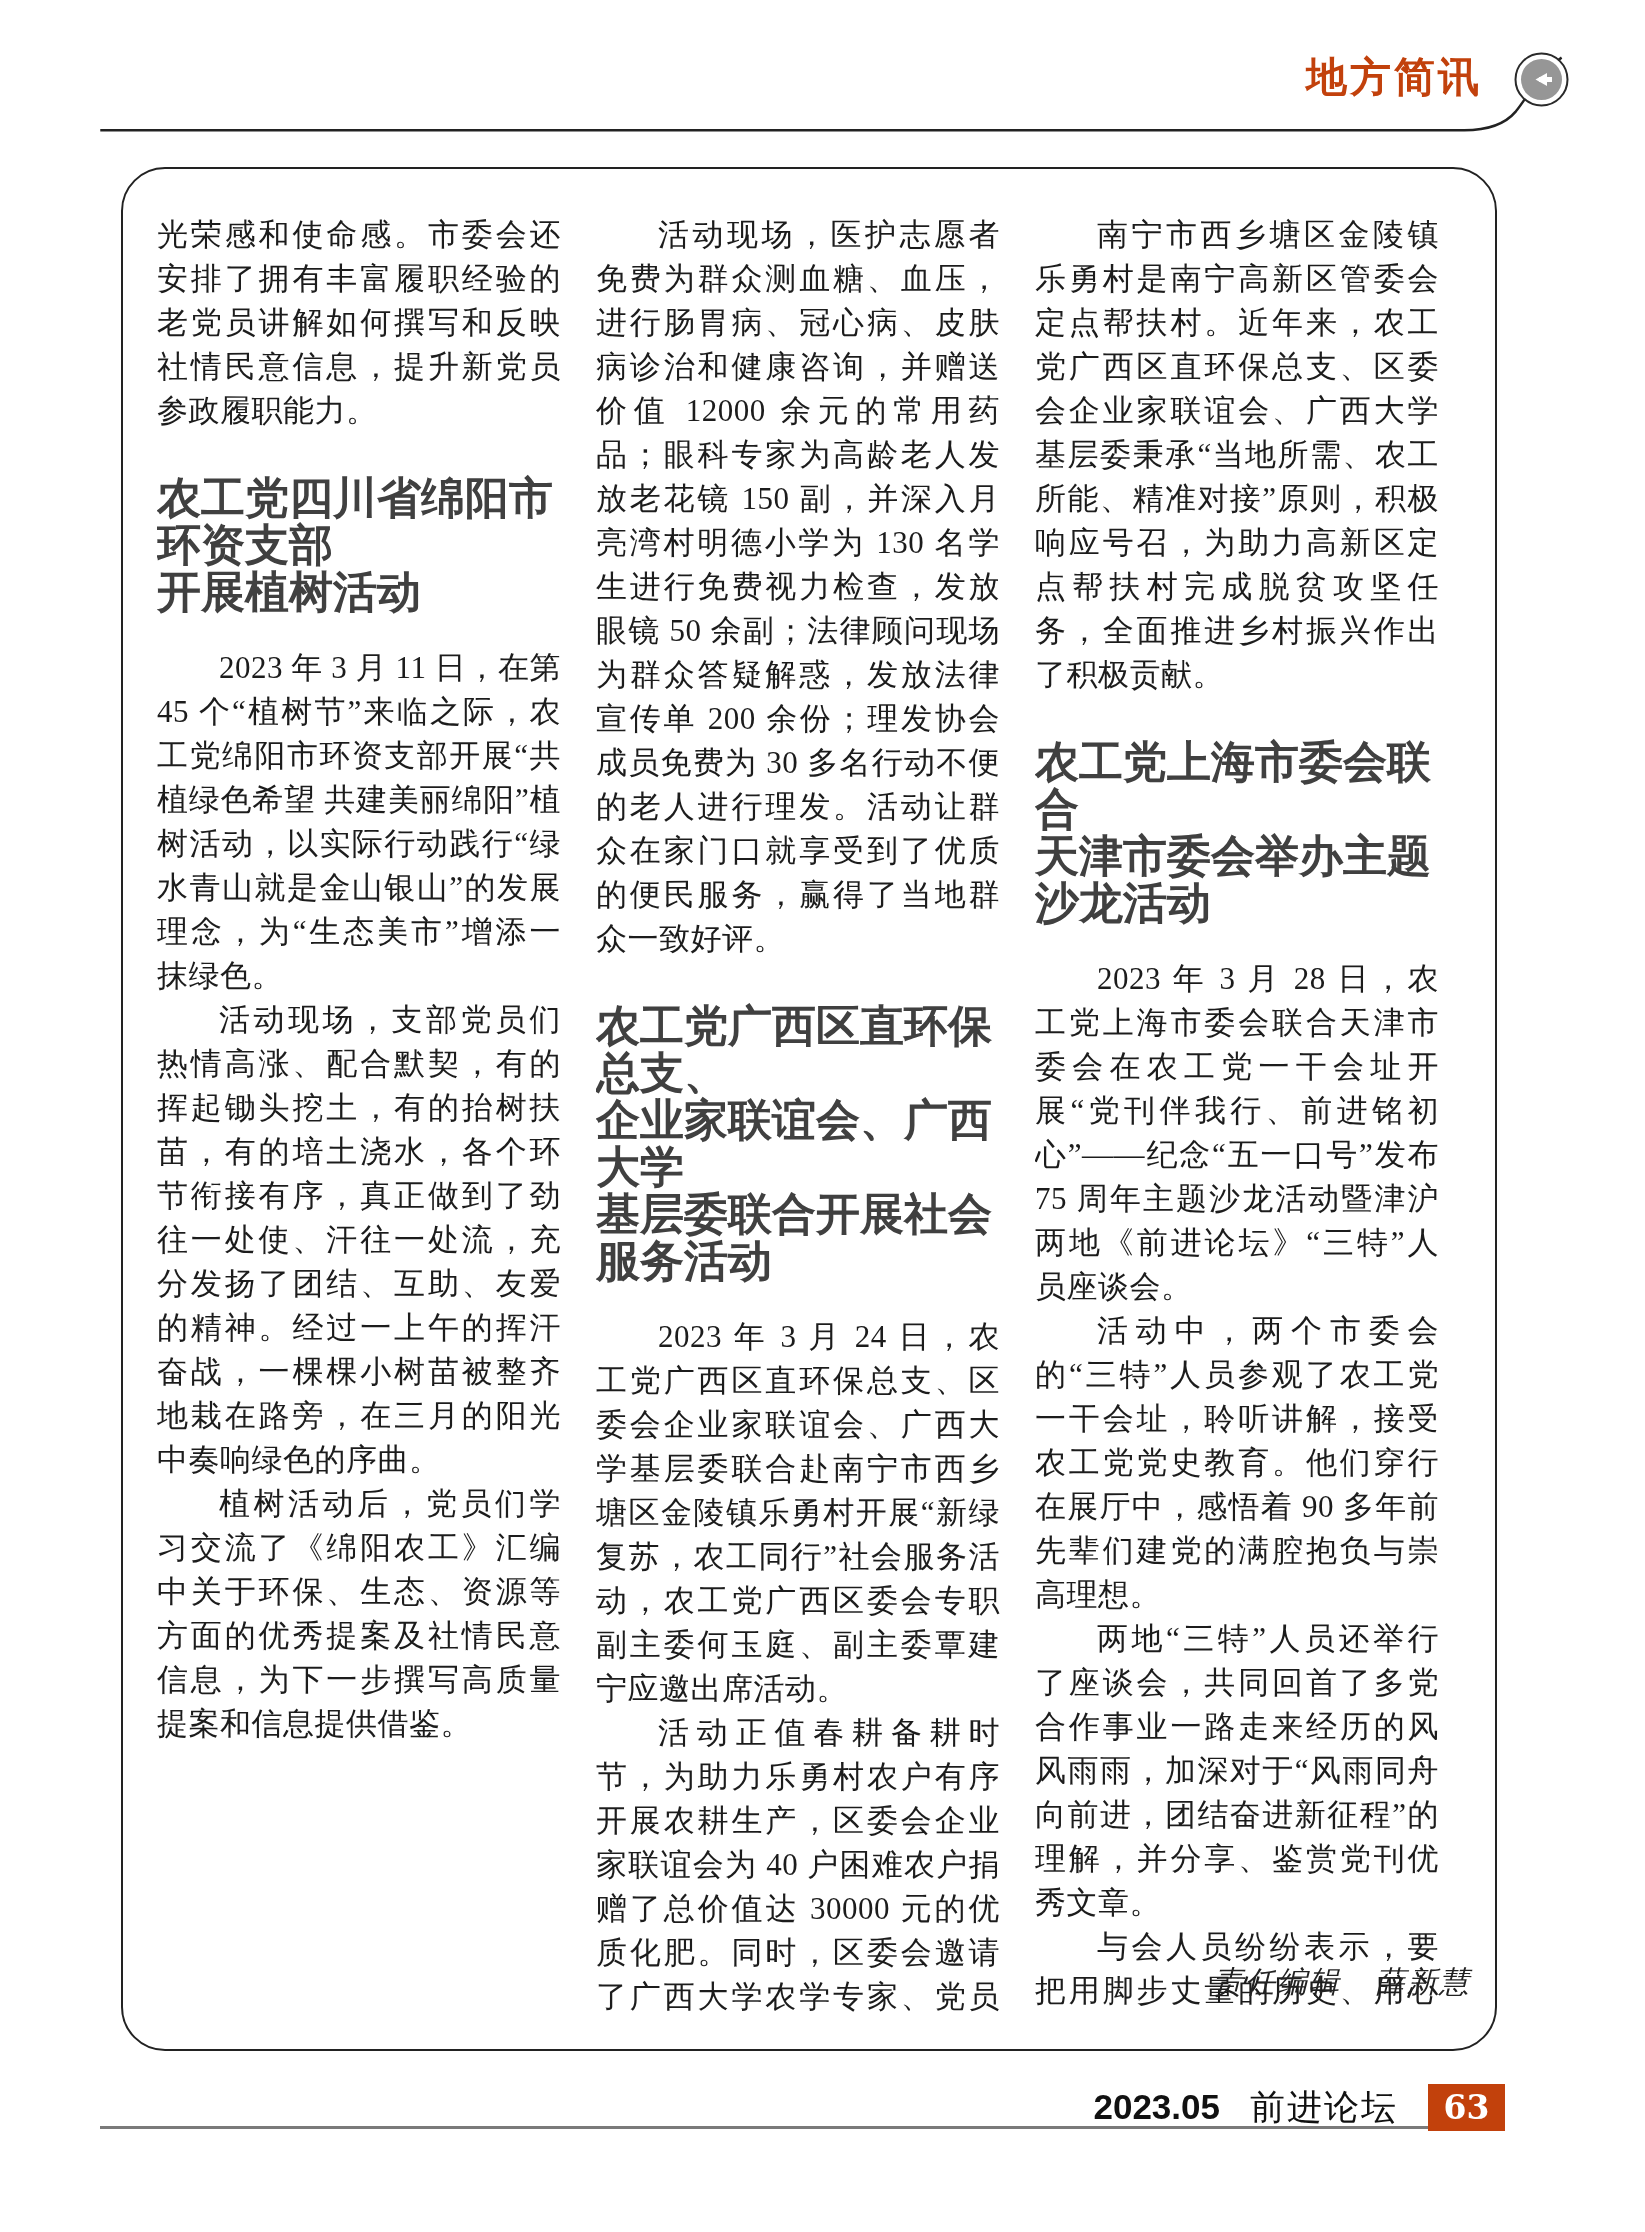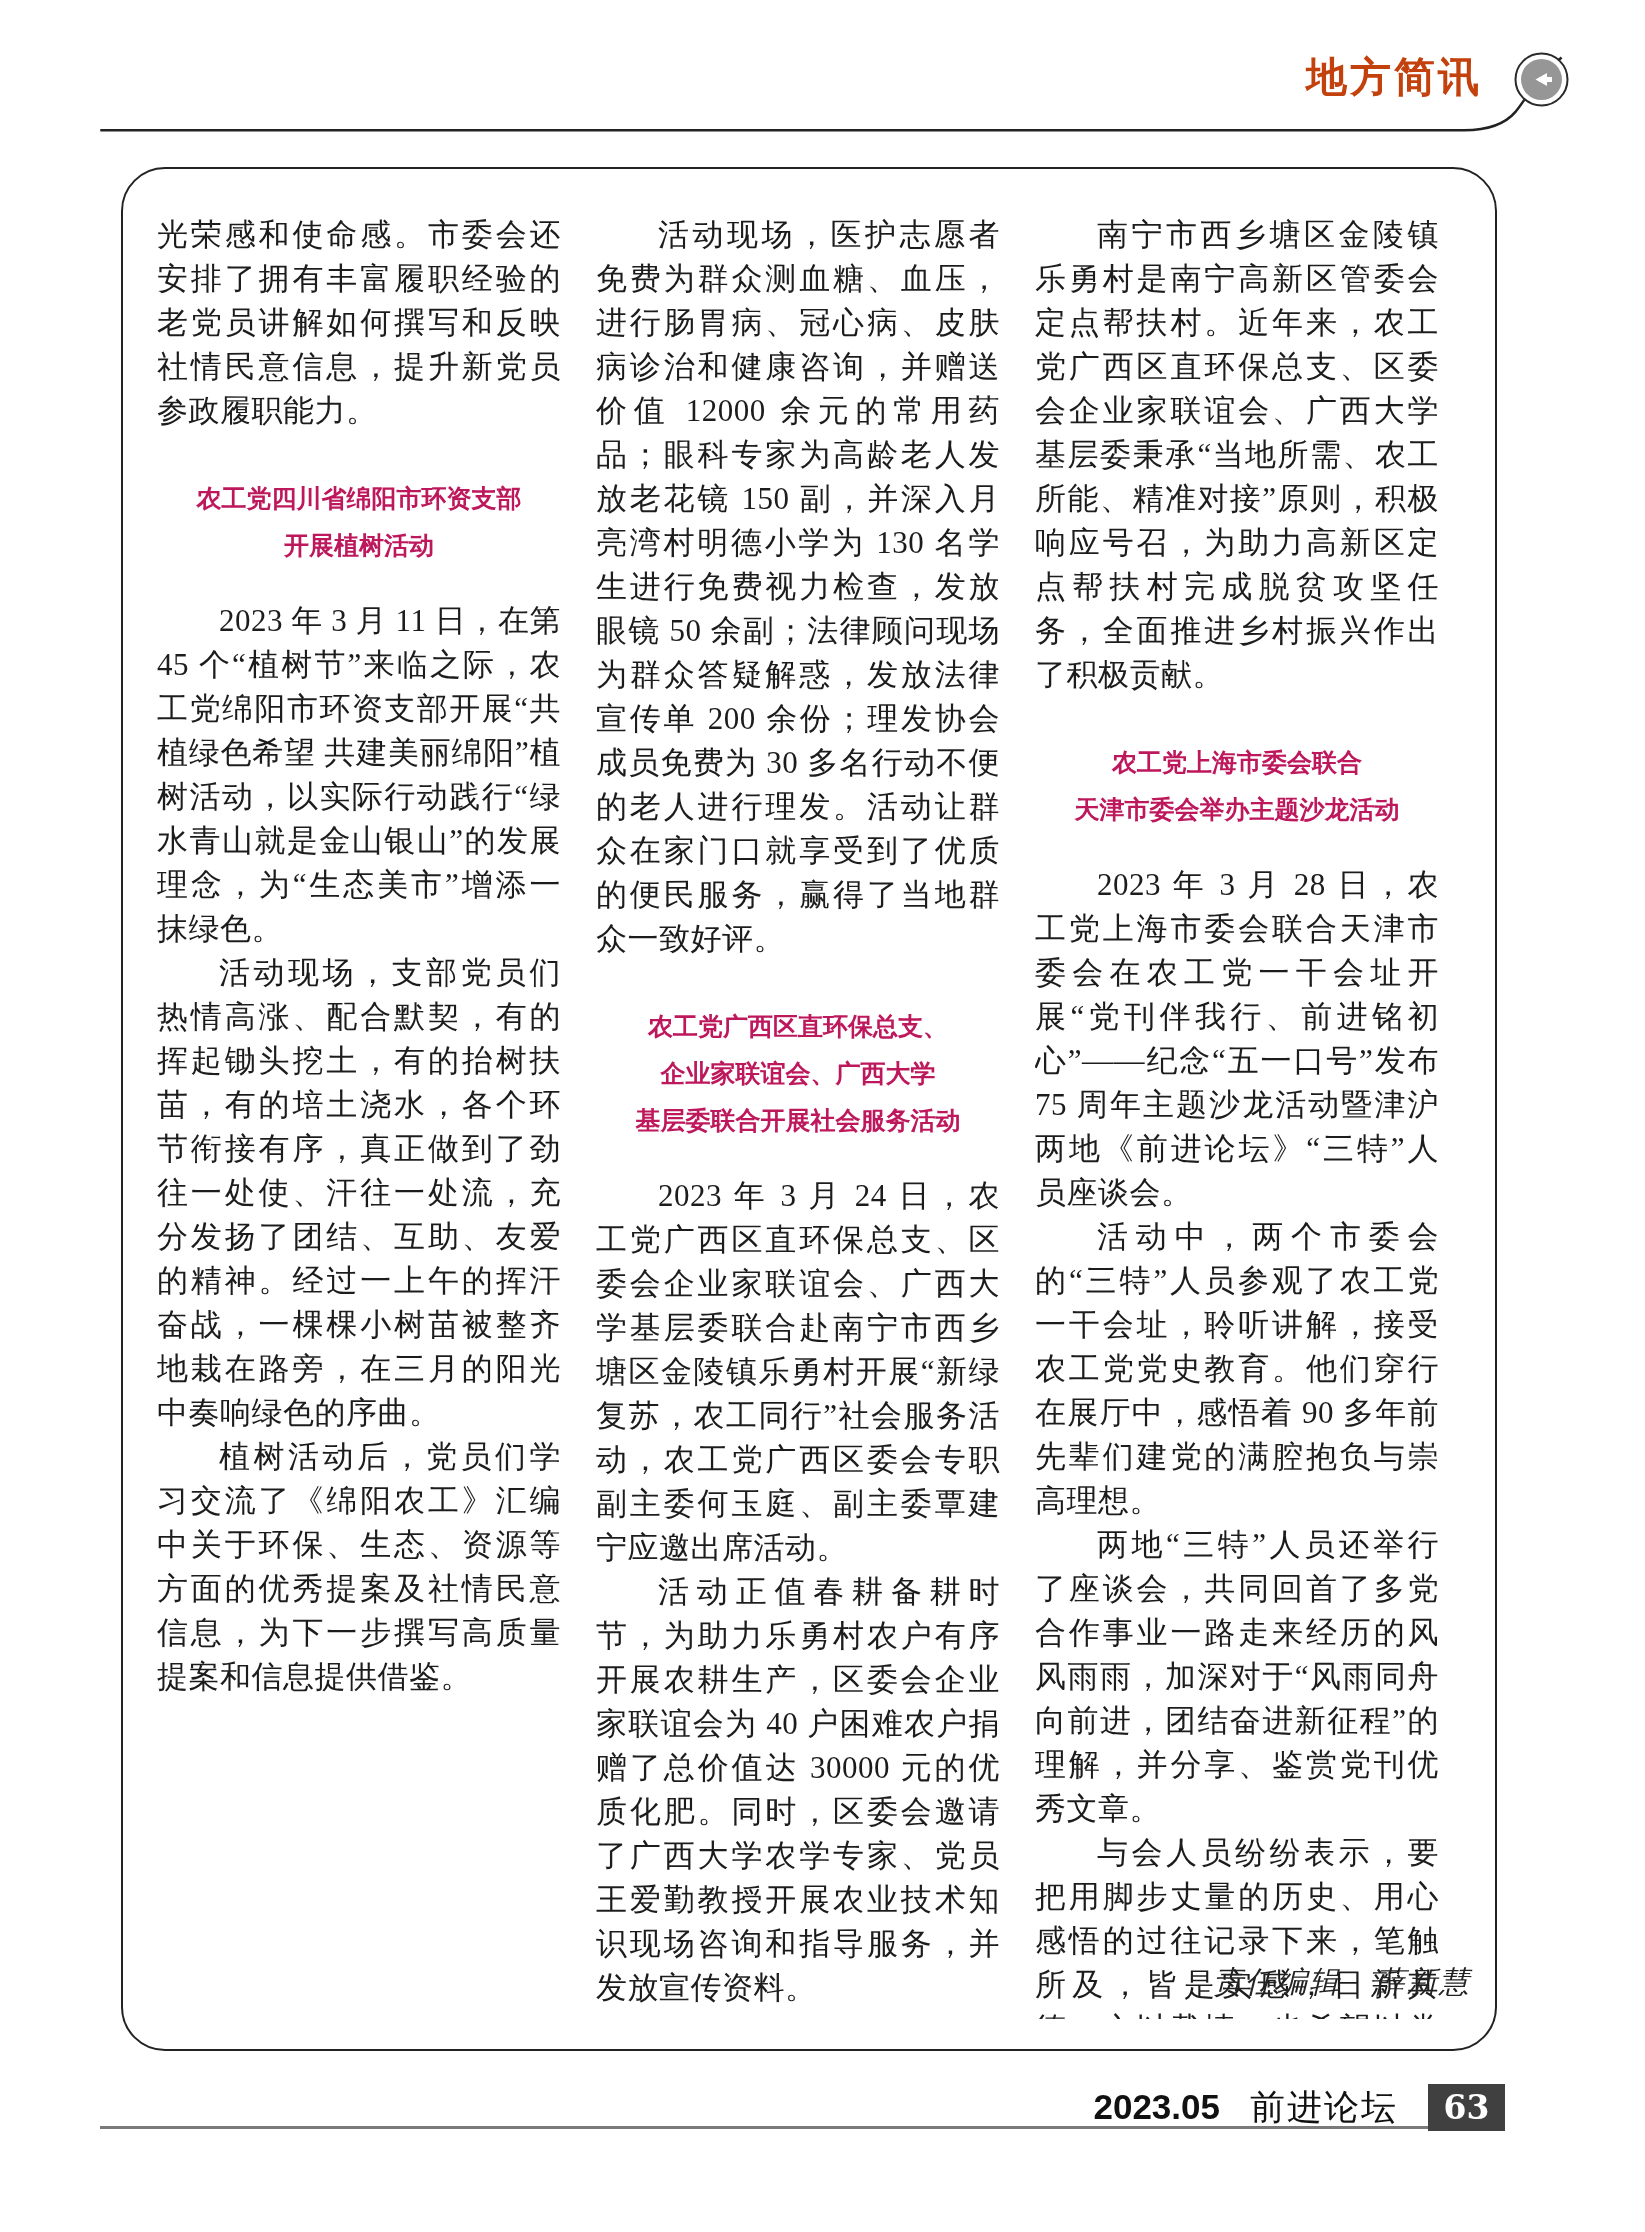--- a/index.html
+++ b/index.html
@@ -36,26 +36,25 @@
   .col{flex:0 0 404px;width:404px;overflow:hidden;}
   .body-para{
     margin:0;
     font-size:31px;line-height:44px;
     text-align:justify;
     text-indent:2em;
     letter-spacing:0.5px;
   }
   .body-para.cont{text-indent:0;}
   .article-heading{
-    font-size:25px;line-height:47px;
+    font-size:44px;line-height:47px;
     font-weight:900;
-    text-align:center;
     margin:42px 0 30px 0;
     white-space:pre-line;
-    color:#be185d;
+    color:#404040;
   }
   
   .editor-note{
     position:absolute;right:175px;top:1962px;
     font-size:30px;font-style:italic;
     letter-spacing:2px;color:#222;
   }
   .editor-note .gap{display:inline-block;width:34px;}
   
   .footer-line{
@@ -65,21 +64,21 @@
   .footer{
     position:absolute;left:995px;top:2082px;width:510px;height:50px;
     display:flex;justify-content:flex-end;align-items:center;gap:30px;
   }
   .footer-issue{
     font-family:"Liberation Sans","DejaVu Sans",sans-serif;
     font-size:35px;font-weight:bold;color:#111;
   }
   .footer-journal{font-size:35px;color:#111;letter-spacing:2px;}
   .footer-pagebox{
-    width:77px;height:47px;background:#404040;
+    width:77px;height:47px;background:#c2410c;
     display:flex;align-items:center;justify-content:center;
   }
   .footer-pagebox span{
     color:#ffffff;font-size:33px;font-weight:bold;
     font-family:"DejaVu Serif","Liberation Serif",serif;
   }
 </style>
 </head>
 <body>
 

